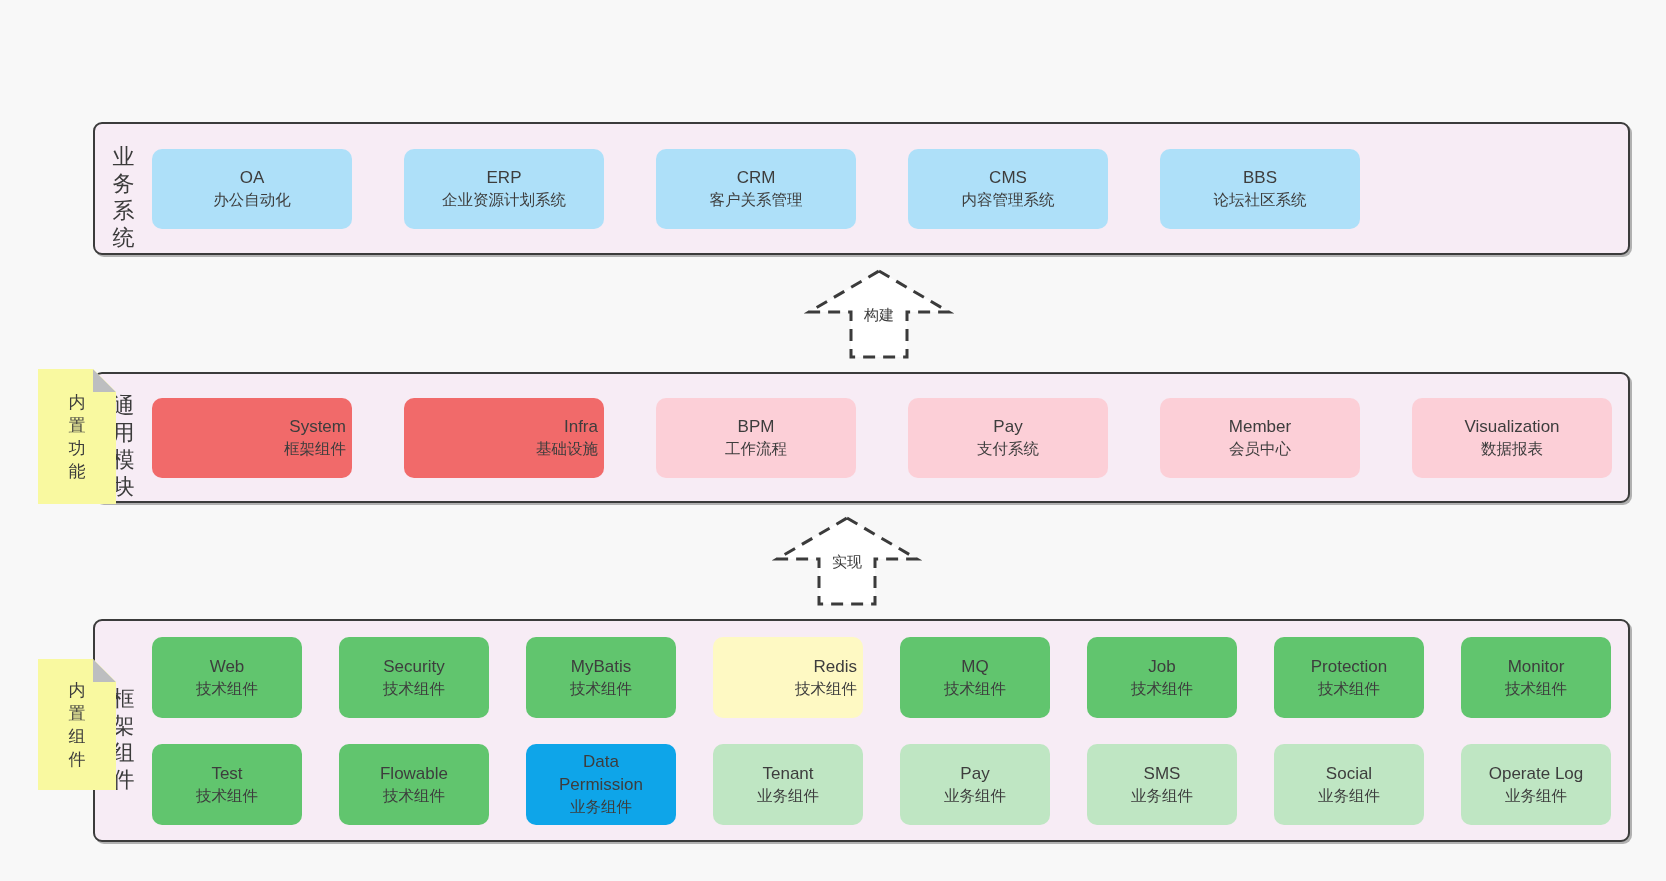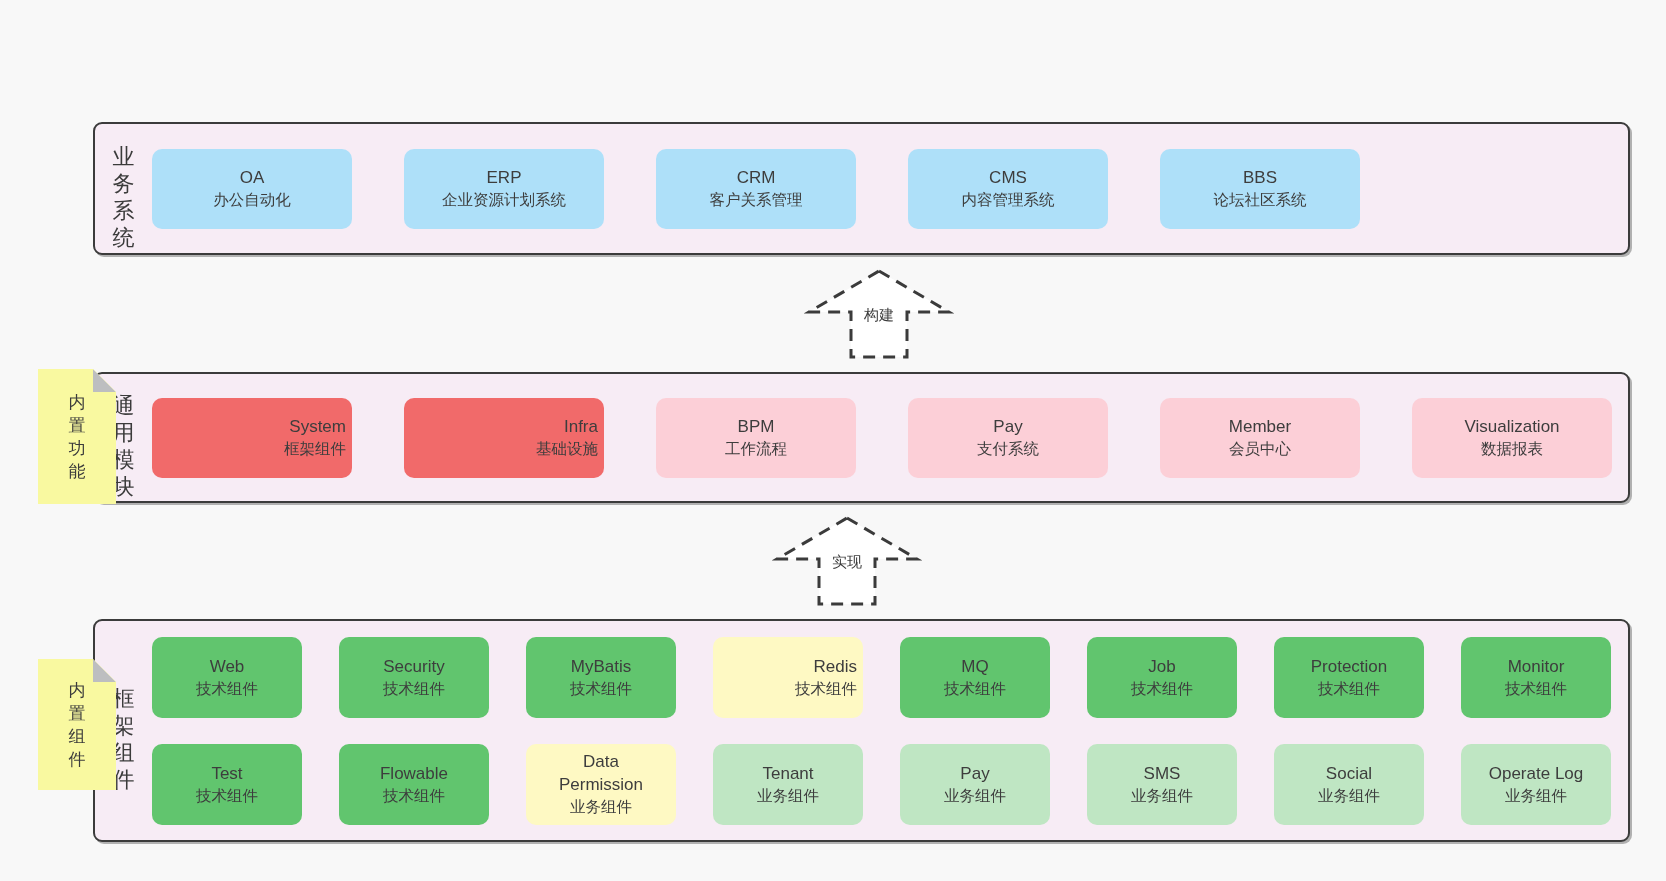--- a/index.html
+++ b/index.html
@@ -196,21 +196,21 @@
         </div>
       <div class="grid-row">
           <div class="box box-sm v-green" style="background: rgb(97, 197, 110);">
             <div class="box-title">Test</div>
             <div class="box-sub">技术组件</div>
           </div>
           <div class="box box-sm v-green" style="background: rgb(97, 197, 110);">
             <div class="box-title">Flowable</div>
             <div class="box-sub">技术组件</div>
           </div>
-          <div class="box box-sm v-lightgreen" style="background: #fef9c3;">
+          <div class="box box-sm v-lightgreen" style="background: #0ea5e9;">
             <div class="box-title">Data
 Permission</div>
             <div class="box-sub">业务组件</div>
           </div>
           <div class="box box-sm v-lightgreen" style="background: rgb(191, 230, 195);">
             <div class="box-title">Tenant</div>
             <div class="box-sub">业务组件</div>
           </div>
           <div class="box box-sm v-lightgreen" style="background: rgb(191, 230, 195);">
             <div class="box-title">Pay</div>

